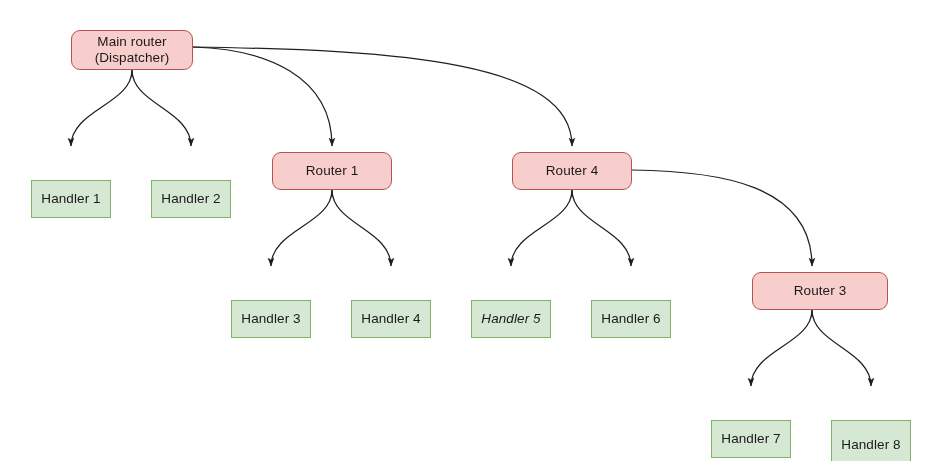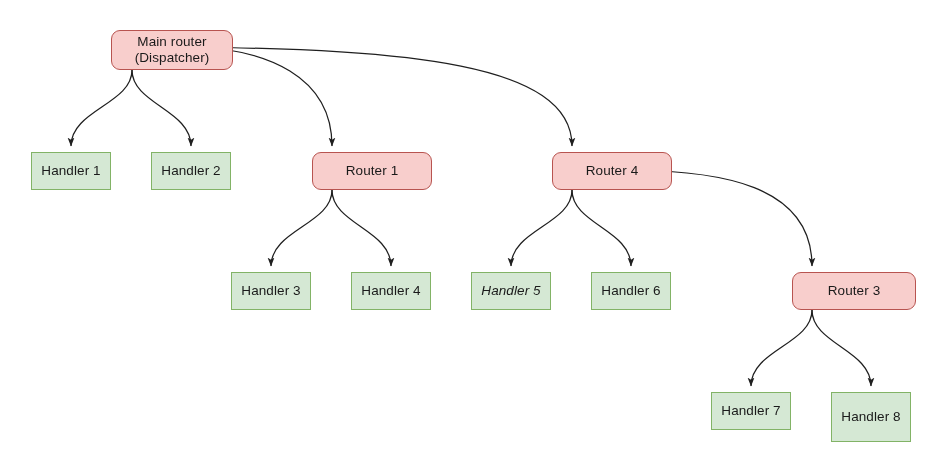--- a/index.html
+++ b/index.html
@@ -35,26 +35,26 @@
     font-size: 13.5px;
     line-height: 1.22;
     color: #1a1a1a;
     white-space: pre-line;
     letter-spacing: 0.1px;
   }
   .node.router {
     background: #f8cecc;
     border: 1px solid #b85450;
     border-radius: 9px;
-    margin-left: 40px;
   }
   .node.handler {
     background: #d5e8d4;
     border: 1px solid #82b366;
     border-radius: 0;
+    margin-top: 28px;
   }
   .node-label {
     display: block;
     white-space: pre-line;
   }
 </style>
 </head>
 <body>
 
 <div id="canvas">
@@ -110,21 +110,21 @@
   </div>
 
   <div class="node handler" style="left:471px; top:272px; width:80px; height:38px;font-style:italic;">
     <span class="node-label">Handler 5</span>
   </div>
 
   <div class="node handler" style="left:591px; top:272px; width:80px; height:38px;">
     <span class="node-label">Handler 6</span>
   </div>
 
-  <div class="node router" style="left:752px; top:272px; width:124px; height:38px;">
+  <div class="node router" style="left:752px; top:272px; width:136px; height:38px;">
     <span class="node-label">Router 3</span>
   </div>
 
   <div class="node handler" style="left:711px; top:392px; width:80px; height:38px;">
     <span class="node-label">Handler 7</span>
   </div>
 
   <div class="node handler" style="left:831px; top:392px; width:80px; height:50px;">
     <span class="node-label">Handler 8</span>
   </div>

